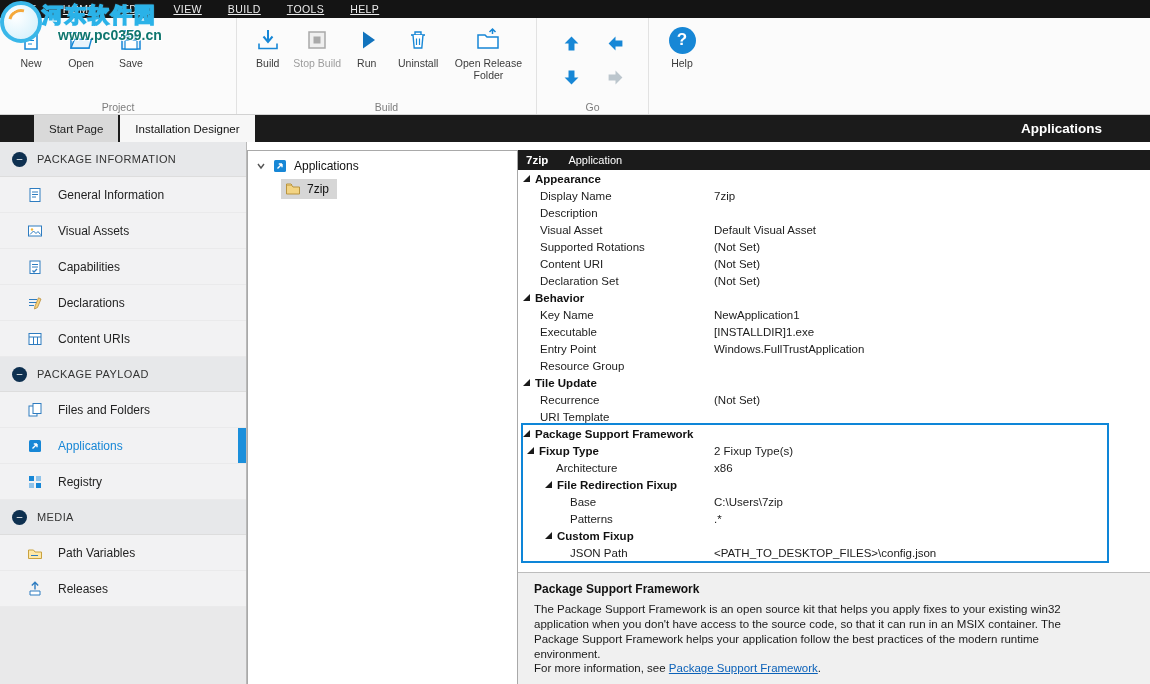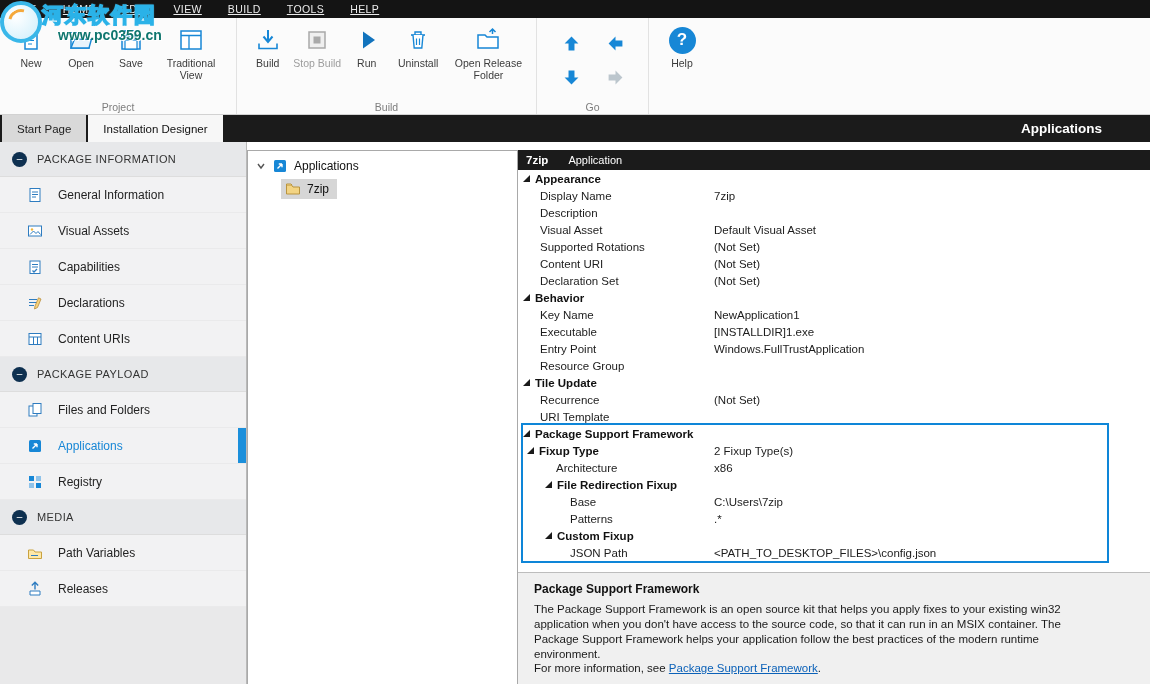--- a/index.html
+++ b/index.html
@@ -18,21 +18,21 @@
   .rbtn { display:flex; flex-direction:column; align-items:center; padding-top:3px; gap:3px; }
   .w50 { width:50px; } .w54 { width:54px; } .w70 { width:70px; } .w88 { width:88px; }
   .ric { width:28px; height:28px; display:flex; align-items:center; justify-content:center; }
   .rlabel { font-size:10.5px; color:#3c3c3c; text-align:center; line-height:12px; }
   .rbtn.disabled .rlabel { color:#9d9d9d; }
   .go-grid { display:grid; grid-template-columns:36px 36px; grid-template-rows:28px 28px; gap:6px 8px; padding:6px 0 0 10px; }
   .go-btn { display:flex; align-items:center; justify-content:center; }
   .help-circle { width:27px; height:27px; border-radius:50%; background:#1787d6; color:#fff; font-weight:bold; font-size:17px; display:flex; align-items:center; justify-content:center; }
 
   
-  .doctabs { position:absolute; top:115px; left:0; right:0; height:27px; background:#1b1b1b; display:flex; z-index:2; }
+  .doctabs { position:absolute; top:115px; left:0; right:0; height:27px; background:#1b1b1b; display:flex; z-index:2;padding-left:32px; }
   .dtab { height:27px; display:flex; align-items:center; padding:0 15px; font-size:11.5px; cursor:default; }
   .dtab.start { background:#d9d9d9; color:#222; margin-left:2px; }
   .dtab.active { background:#f7f7f7; color:#111; margin-left:2px; }
   .context-title { position:absolute; right:48px; top:0; height:27px; display:flex; align-items:center; color:#fff; font-weight:bold; font-size:13.5px; }
 
   
   .main { position:absolute; top:142px; left:0; right:0; bottom:0; background:#fff; }
 
   
   .sidebar { position:absolute; left:0; top:0; width:247px; height:100%; background:#e9e9ea; border-right:1px solid #b9b9b9; }
@@ -117,29 +117,20 @@
     <div class="rbtn w50">
       <span class="ric">
         <svg width="26" height="26" viewBox="0 0 26 26">
             <path d="M4 4 h16 l2 2 v16 h-18 z" fill="#e8f3fc" stroke="#1787d6" stroke-width="1.5"></path>
             <rect x="8" y="4" width="9" height="6" fill="#fff" stroke="#1787d6" stroke-width="1.2"></rect>
             <rect x="7" y="13" width="12" height="9" fill="#fff" stroke="#1787d6" stroke-width="1.2"></rect>
           </svg>
       </span>
       <span class="rlabel">Save</span>
     </div>
-    <div class="rbtn w70">
-      <span class="ric">
-        <svg width="26" height="26" viewBox="0 0 26 26">
-            <rect x="3" y="4" width="20" height="18" fill="#fff" stroke="#1787d6" stroke-width="1.5"></rect>
-            <path d="M3 8.5 h20 M11 8.5 v13.5" stroke="#1787d6" stroke-width="1.3"></path>
-          </svg>
-      </span>
-      <span class="rlabel">Traditional View</span>
-    </div>
     <span class="rgroup-label">Project</span>
   </div>
 
   <div class="rgroup rg-build">
     <div class="rbtn w50">
       <span class="ric">
         <svg width="26" height="26" viewBox="0 0 26 26">
             <path d="M13 3 v10" stroke="#1787d6" stroke-width="2"></path>
             <path d="M8.5 9.5 L13 15 L17.5 9.5" fill="none" stroke="#1787d6" stroke-width="2"></path>
             <path d="M4 16.5 v5 h18 v-5" fill="none" stroke="#1787d6" stroke-width="1.6"></path>

